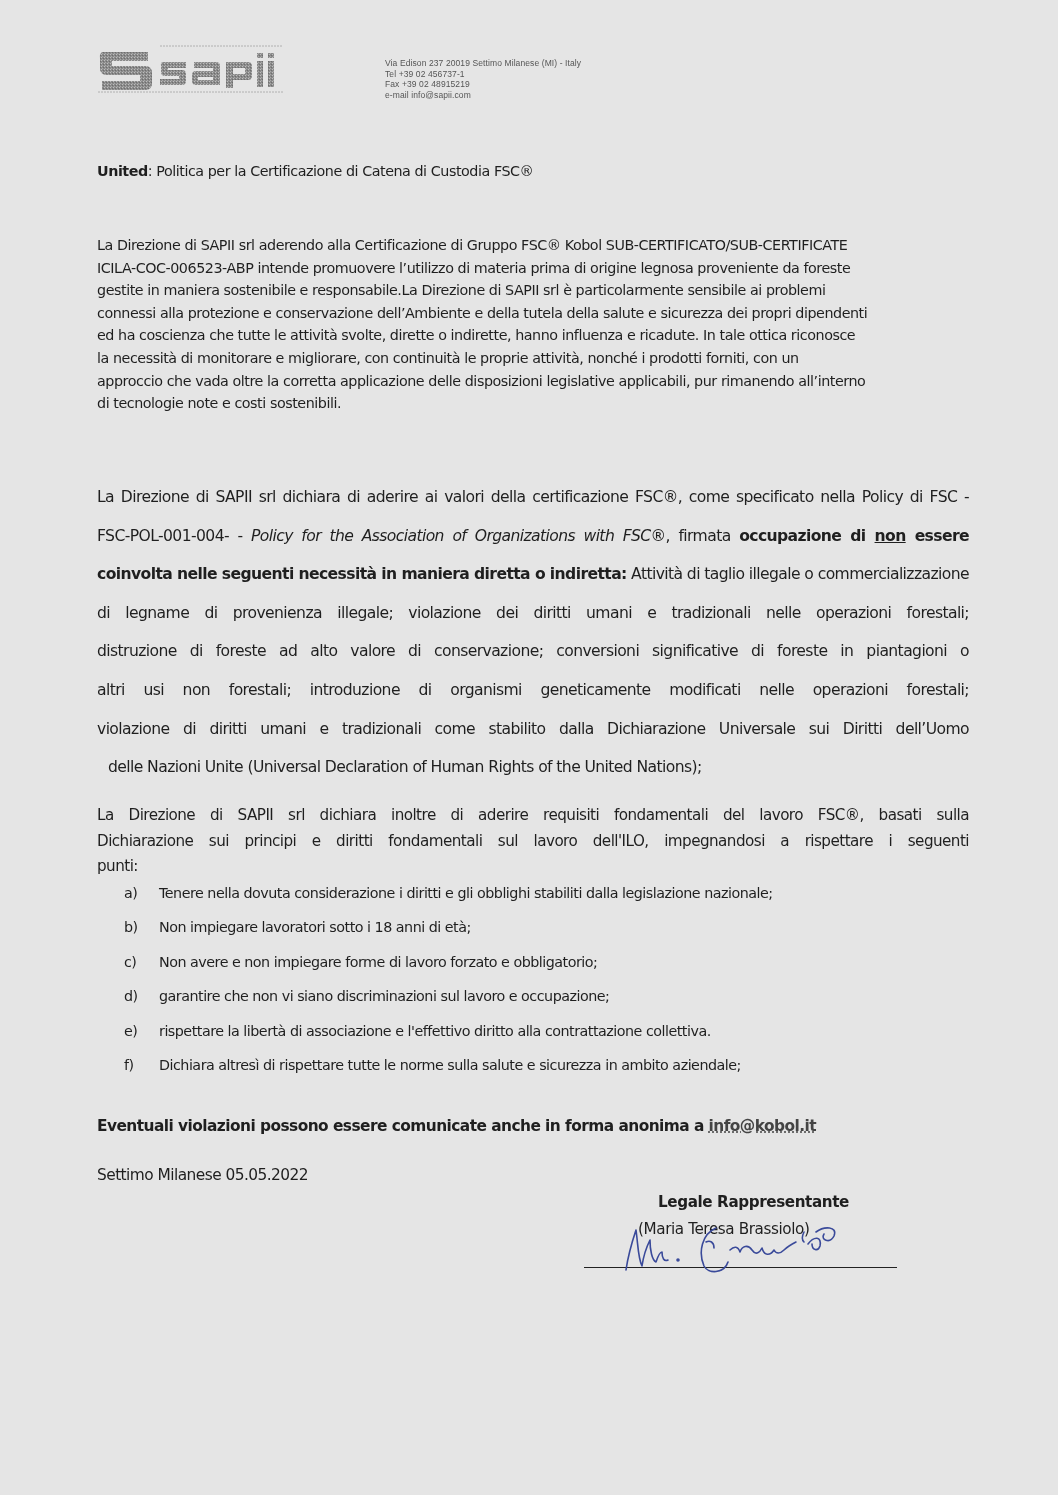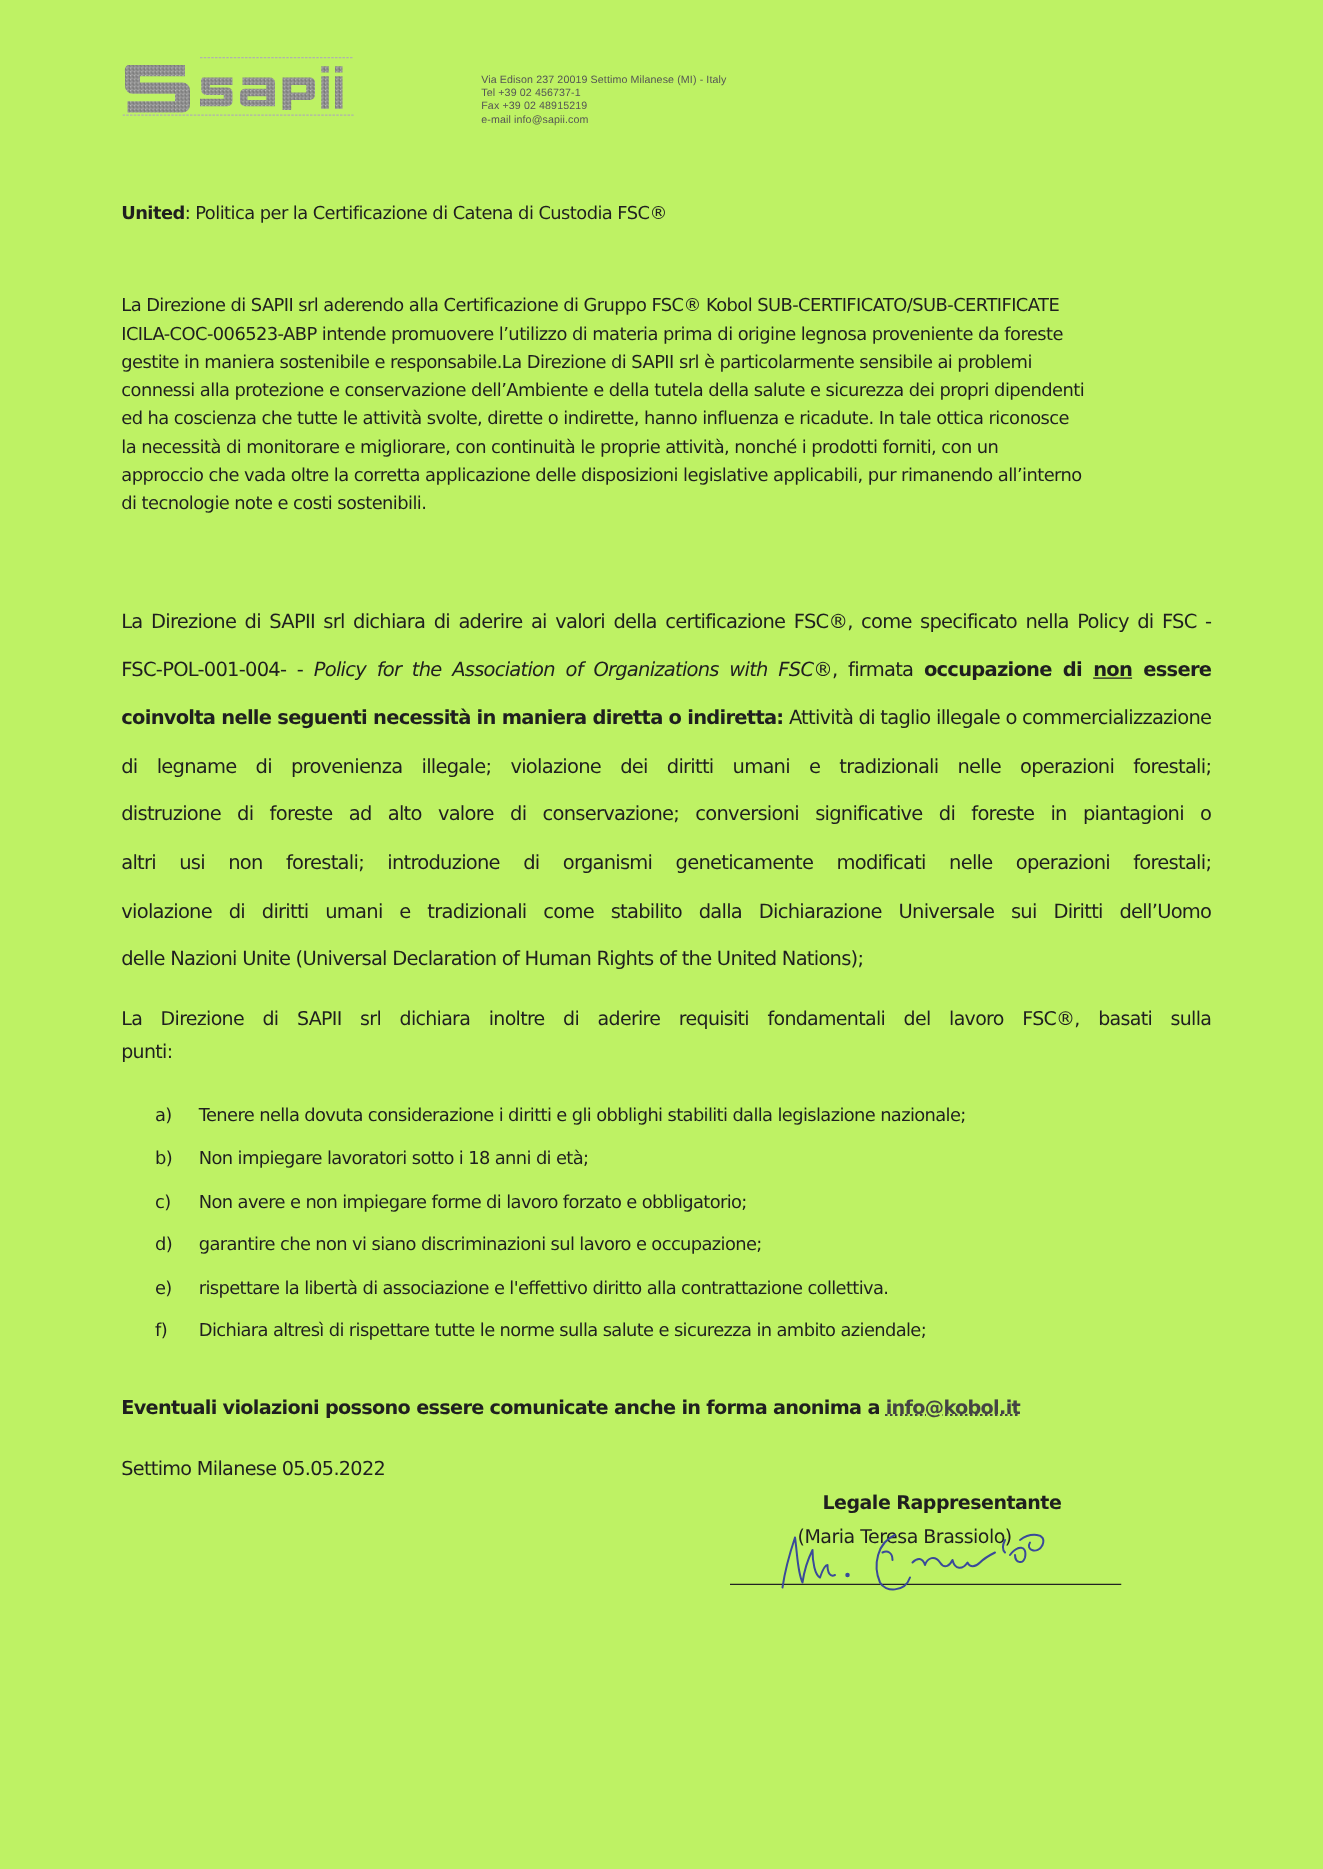--- a/index.html
+++ b/index.html
@@ -1,34 +1,34 @@
 <!DOCTYPE html>
 <html><head>
 <meta charset="utf-8">
 <style>
   html, body { margin: 0; padding: 0; background: #ffffff; }
   body { width: 1058px; height: 1495px; position: relative; overflow: hidden; color: #1a1a1a; font-family: "Liberation Sans", sans-serif; }
-  .page { position: absolute; left: 0; top: 0; width: 1058px; height: 1495px; background: #bef264; }
+  .page { position: absolute; left: 0; top: 0; width: 1058px; height: 1495px; background: #e5e5e5; }
 
   
   .logo { position: absolute; left: 98px; top: 42px; width: 185px; height: 56px; }
   .letterhead { position: absolute; left: 385px; top: 58px; font-family: "Liberation Sans", sans-serif; font-size: 8.5px; line-height: 10.5px; color: #555; letter-spacing: 0.1px; }
   .letterhead div { white-space: nowrap; }
 
   
   .txt { position: absolute; left: 97px; font-family: "DejaVu Sans", sans-serif; font-size: 14.3px; color: #1f1f1f; letter-spacing: -0.45px; }
   .subject { top: 163px; white-space: nowrap; }
   .subject b { font-weight: bold; }
 
   .para1 { top: 234px; width: 900px; line-height: 22.6px; }
   .para1 div { white-space: nowrap; }
 
   .para2 { top: 478px; width: 872px; line-height: 38.6px; font-size: 15.6px; letter-spacing: -0.6px; }
   .para2 .line { white-space: nowrap; text-align: justify; text-align-last: justify; }
-  .para2 .line.last { text-align-last: left; }
+  .para2 .line.last { text-align-last: left; margin-left: 11px; }
   .para2 i { font-style: italic; }
   .para2 b { font-weight: bold; }
   .para2 u { text-decoration: underline; }
 
   .para3 { top: 803px; width: 872px; line-height: 25.5px; font-size: 15.2px; letter-spacing: -0.55px; }
   .para3 .line { white-space: nowrap; text-align: justify; text-align-last: justify; }
   .para3 .line.last { text-align-last: left; }
 
   .list { position: absolute; left: 124px; top: 885px; font-family: "DejaVu Sans", sans-serif; font-size: 14.3px; color: #1f1f1f; letter-spacing: -0.5px; }
   .list .item { height: 34.4px; display: flex; white-space: nowrap; }
@@ -102,20 +102,21 @@
     <div class="line"><b>coinvolta nelle seguenti necessità in maniera diretta o indiretta:</b><span> Attività di taglio illegale o commercializzazione</span></div>
     <div class="line">di legname di provenienza illegale; violazione dei diritti umani e tradizionali nelle operazioni forestali;</div>
     <div class="line">distruzione di foreste ad alto valore di conservazione; conversioni significative di foreste in piantagioni o</div>
     <div class="line">altri usi non forestali; introduzione di organismi geneticamente modificati nelle operazioni forestali;</div>
     <div class="line">violazione di diritti umani e tradizionali come stabilito dalla Dichiarazione Universale sui Diritti dell’Uomo</div>
     <div class="line last">delle Nazioni Unite (Universal Declaration of Human Rights of the United Nations);</div>
   </div>
 
   <div class="txt para3">
     <div class="line">La Direzione di SAPII srl dichiara inoltre di aderire requisiti fondamentali del lavoro FSC®, basati sulla</div>
+    <div class="line">Dichiarazione sui principi e diritti fondamentali sul lavoro dell'ILO, impegnandosi a rispettare i seguenti</div>
     <div class="line last">punti:</div>
   </div>
 
   <div class="list">
     <div class="item">
         <span class="lbl">a)</span>
         <span>Tenere nella dovuta considerazione i diritti e gli obblighi stabiliti dalla legislazione nazionale;</span>
       </div>
     <div class="item">
         <span class="lbl">b)</span>

